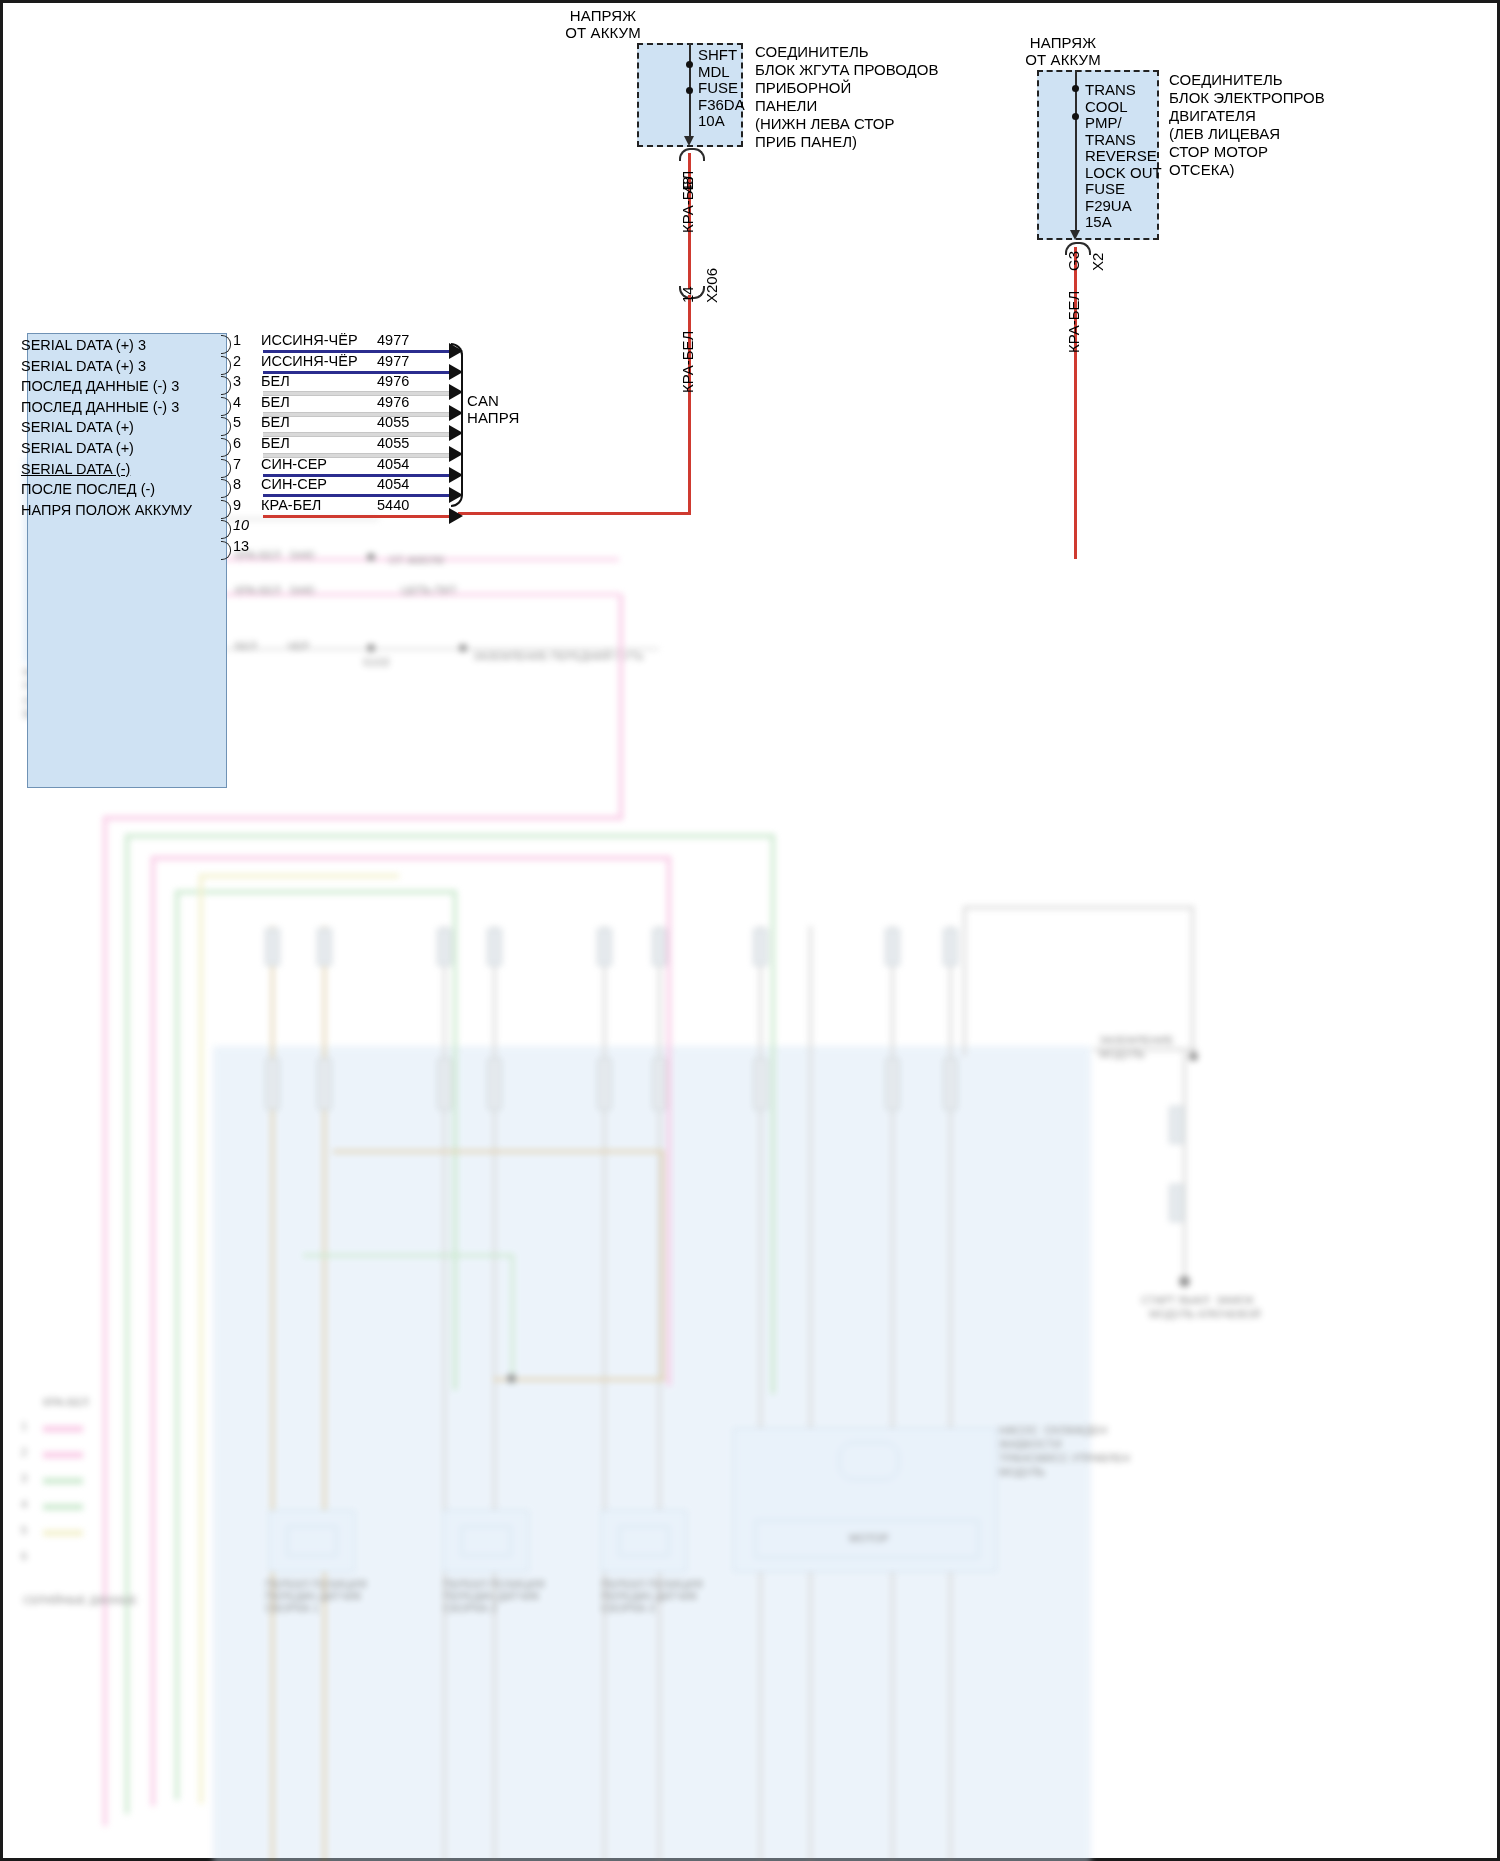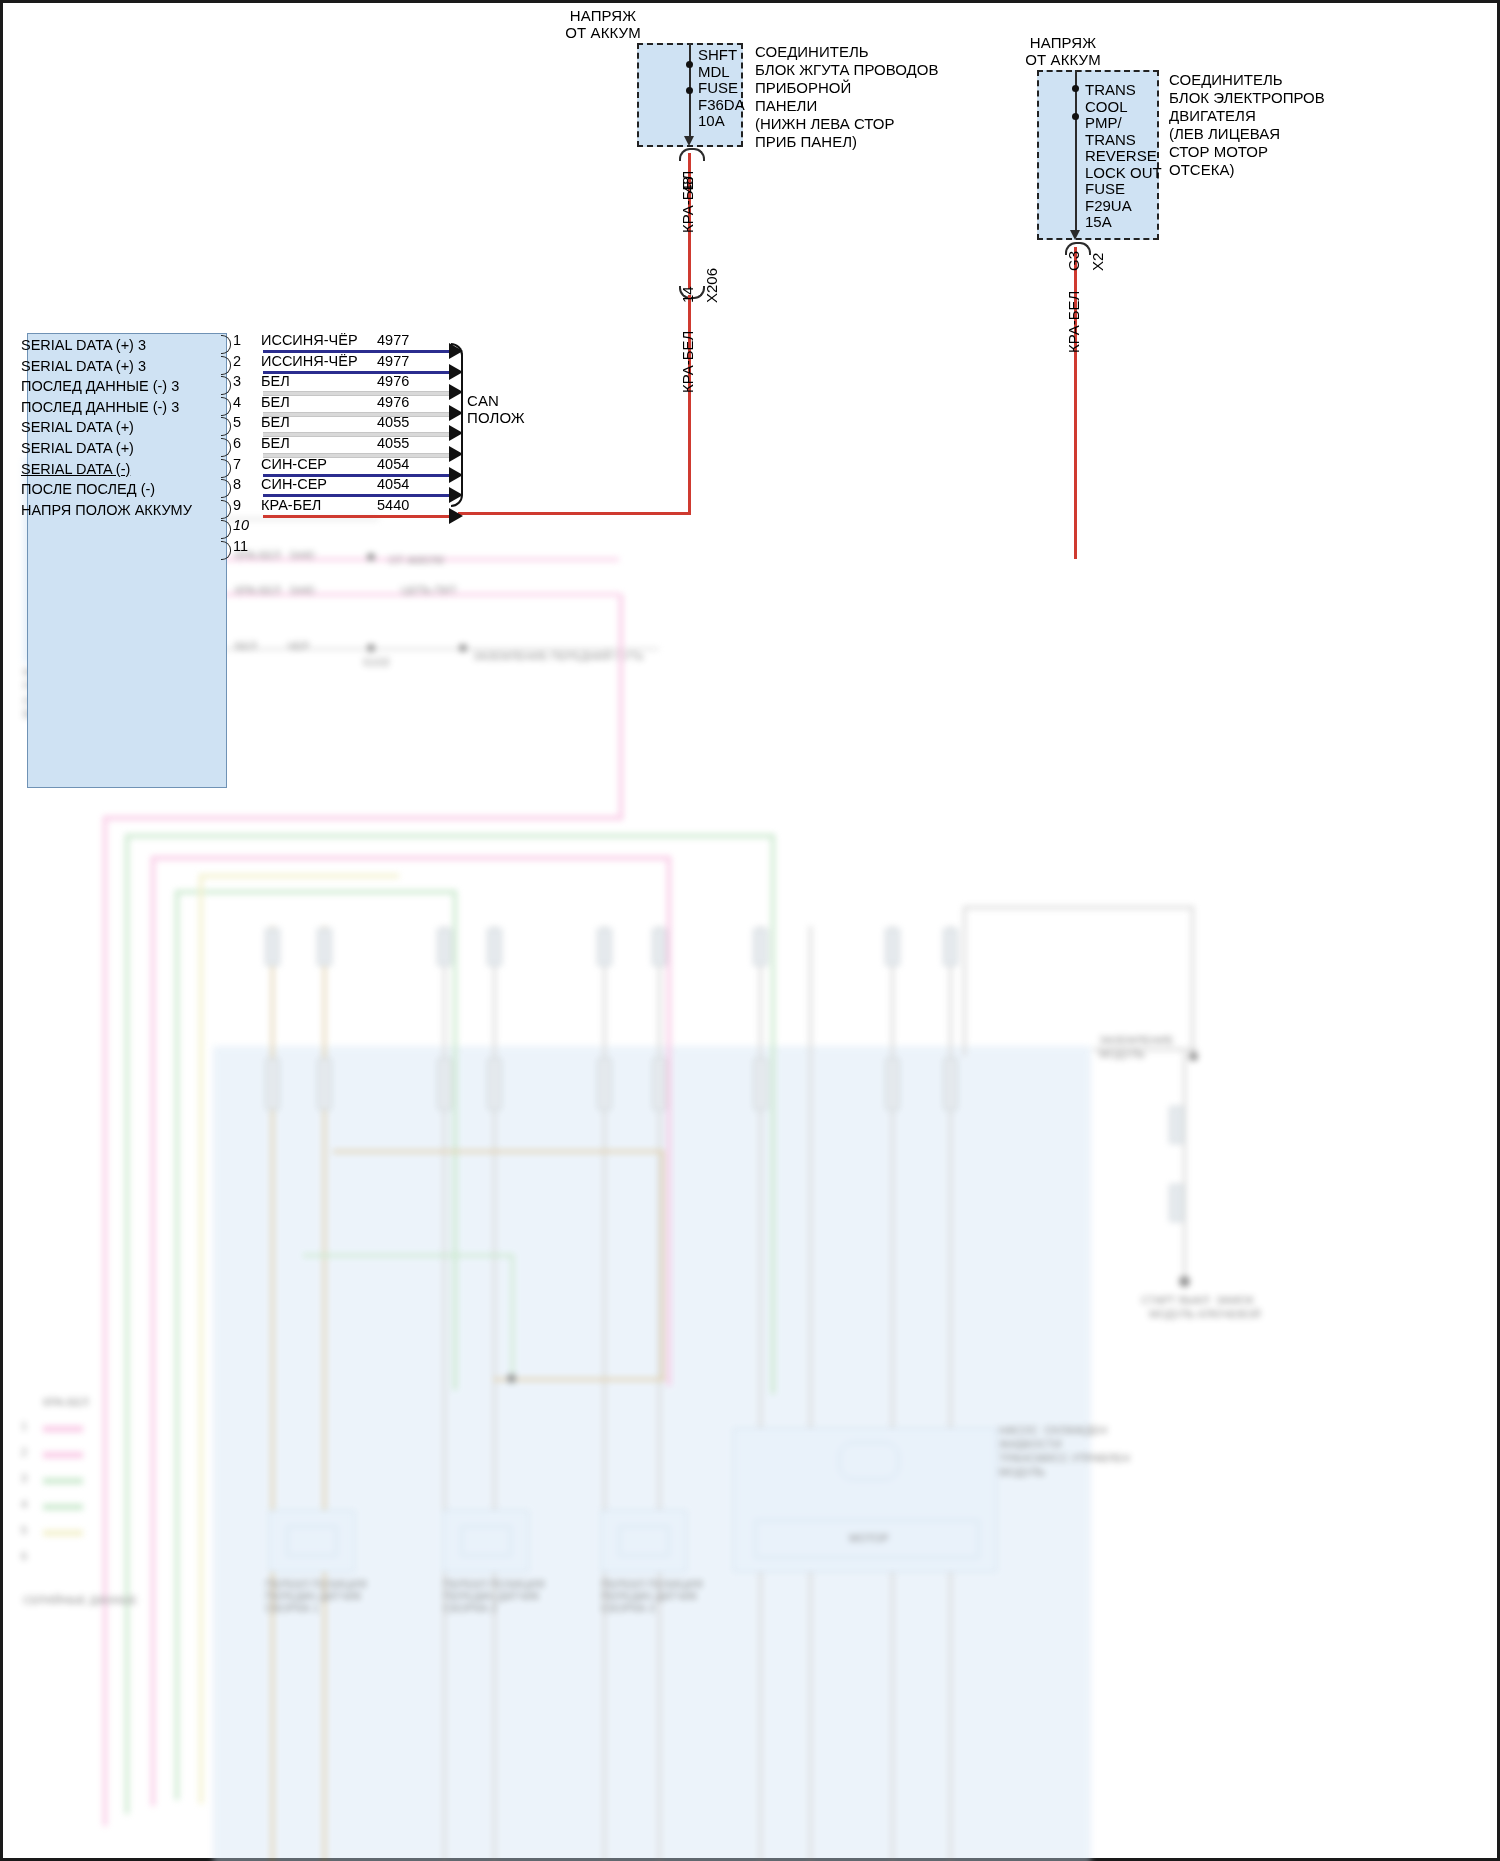--- a/index.html
+++ b/index.html
@@ -390,21 +390,21 @@
       <div class="arrow-right" style="left: 222px; top: 154.2px;"></div>
       <div class="pinnum" style="left: 6px; top: 164.8px;">9</div>
       <div class="brace" style="left: -6px; top: 166.8px;"></div>
       <div class="pinname" style="position: absolute; left: -206px; width: 198px; top: 167.8px;">НАПРЯ ПОЛОЖ АККУМУ</div>
       <div class="pincolor" style="left: 34px; top: 164.8px;">КРА-БЕЛ</div>
       <div class="pincode" style="left: 150px; top: 164.8px;">5440</div>
       <div class="wire-h red" style="left: 36px; width: 186px; top: 181.8px;"></div>
       <div class="arrow-right" style="left: 222px; top: 174.8px;"></div>
       <div class="pinnum" style="left: 6px; top: 185.4px; font-style: italic;">10</div>
       <div class="brace" style="left: -6px; top: 187.4px;"></div>
-      <div class="pinnum" style="left: 6px; top: 206px;">11</div>
+      <div class="pinnum" style="left: 6px; top: 206px;">13</div>
       <div class="brace" style="left: -6px; top: 208px;"></div>
     </div>
 
   <div class="bigbrace" style="left:448px;top:340px;height:160px;"></div>
   <div class="t" style="left:464px;top:390px;">CAN</div>
-  <div class="t" style="left:464px;top:407px;">ПОЛОЖ</div>
+  <div class="t" style="left:464px;top:407px;">НАПРЯ</div>
 
 </div>
 
 </body></html>

